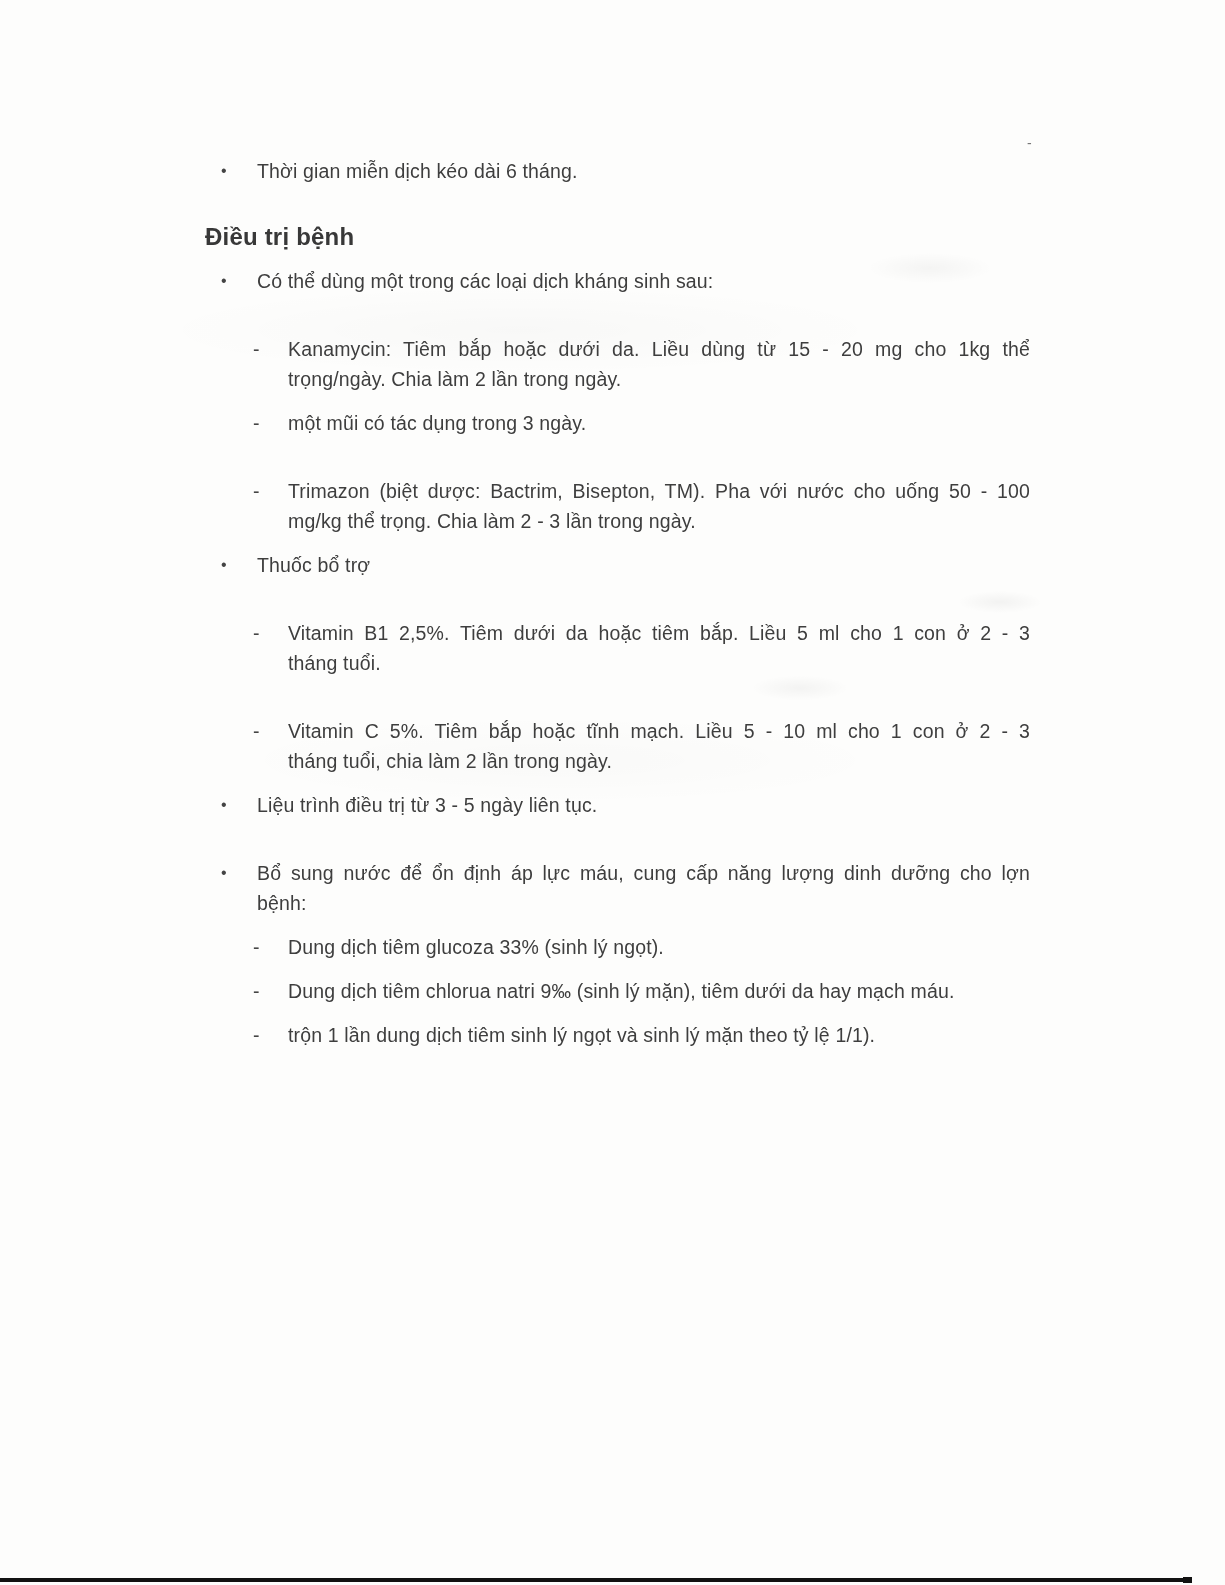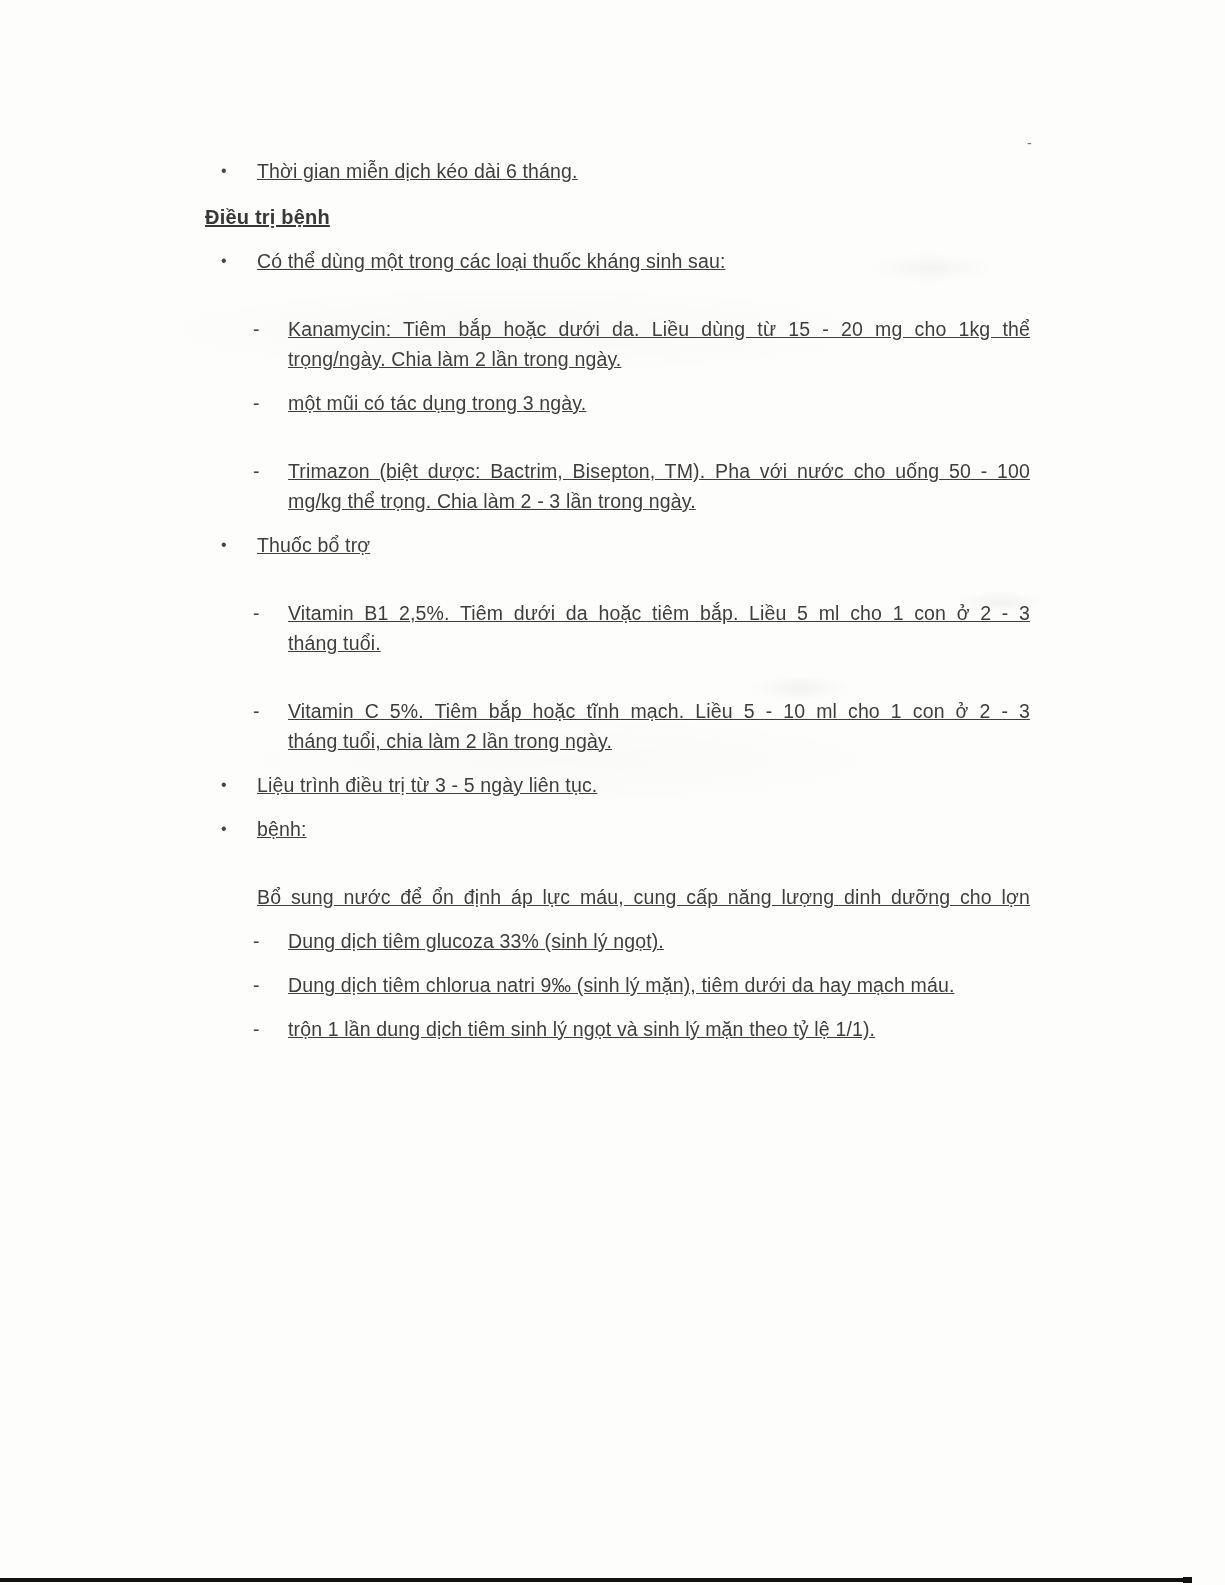--- a/index.html
+++ b/index.html
@@ -24,37 +24,37 @@
     width: 825px;
     color: #3e3e3e;
     font-size: 19.5px;
     line-height: 30px;
     letter-spacing: 0.15px;
     filter: blur(0.35px);
   }
   .block { position: relative; margin-top: 14px; }
   .block:first-child { margin-top: 0; }
   .block.heading {
-    margin-top: 16px;
+    margin-top: 36px;
     font-weight: bold;
-    font-size: 20px;
+    font-size: 24px;
     color: #383838;
     letter-spacing: 0.2px;
   }
   .block.bullet { padding-left: 52px; }
   .block.dash   { padding-left: 83px; }
   .marker {
     position: absolute;
     top: 0;
     line-height: 30px;
     color: #444;
   }
   .block.bullet > .marker { left: 16px; font-size: 16px; }
   .block.dash   > .marker { left: 48px; }
-  .line { min-height: 30px; text-decoration: underline; }
+  .line { min-height: 30px; }
   .line.j { text-align: justify; text-align-last: justify; margin-top: 38px; }
   .scan-mark {
     position: absolute;
     left: 1027px;
     top: 141px;
     width: 13px;
     height: 5px;
     color: #777;
     font-size: 14px;
     line-height: 5px;
@@ -85,21 +85,21 @@
   <main class="content">
       <div class="block bullet">
         <span class="marker">•</span>
         <div class="line">Thời gian miễn dịch kéo dài 6 tháng.</div>
       </div>
       <div class="block heading">
         <div class="line">Điều trị bệnh</div>
       </div>
       <div class="block bullet">
         <span class="marker">•</span>
-        <div class="line">Có thể dùng một trong các loại thuốc kháng sinh sau:</div>
+        <div class="line">Có thể dùng một trong các loại dịch kháng sinh sau:</div>
       </div>
       <div class="block dash">
         <span class="marker">-</span>
         <div class="line j">Kanamycin: Tiêm bắp hoặc dưới da. Liều dùng từ 15 - 20 mg cho 1kg thể</div>
         <div class="line">trọng/ngày. Chia làm 2 lần trong ngày.</div>
       </div>
       <div class="block dash">
         <span class="marker">-</span>
         <div class="line">một mũi có tác dụng trong 3 ngày.</div>
       </div>
@@ -121,22 +121,22 @@
         <span class="marker">-</span>
         <div class="line j">Vitamin C 5%. Tiêm bắp hoặc tĩnh mạch. Liều 5 - 10 ml cho 1 con ở 2 - 3</div>
         <div class="line">tháng tuổi, chia làm 2 lần trong ngày.</div>
       </div>
       <div class="block bullet">
         <span class="marker">•</span>
         <div class="line">Liệu trình điều trị từ 3 - 5 ngày liên tục.</div>
       </div>
       <div class="block bullet">
         <span class="marker">•</span>
+        <div class="line j">Bổ sung nước để ổn định áp lực máu, cung cấp năng lượng dinh dưỡng cho lợn</div>
         <div class="line">bệnh:</div>
-        <div class="line j">Bổ sung nước để ổn định áp lực máu, cung cấp năng lượng dinh dưỡng cho lợn</div>
       </div>
       <div class="block dash">
         <span class="marker">-</span>
         <div class="line">Dung dịch tiêm glucoza 33% (sinh lý ngọt).</div>
       </div>
       <div class="block dash">
         <span class="marker">-</span>
         <div class="line">Dung dịch tiêm chlorua natri 9‰ (sinh lý mặn), tiêm dưới da hay mạch máu.</div>
       </div>
       <div class="block dash">

